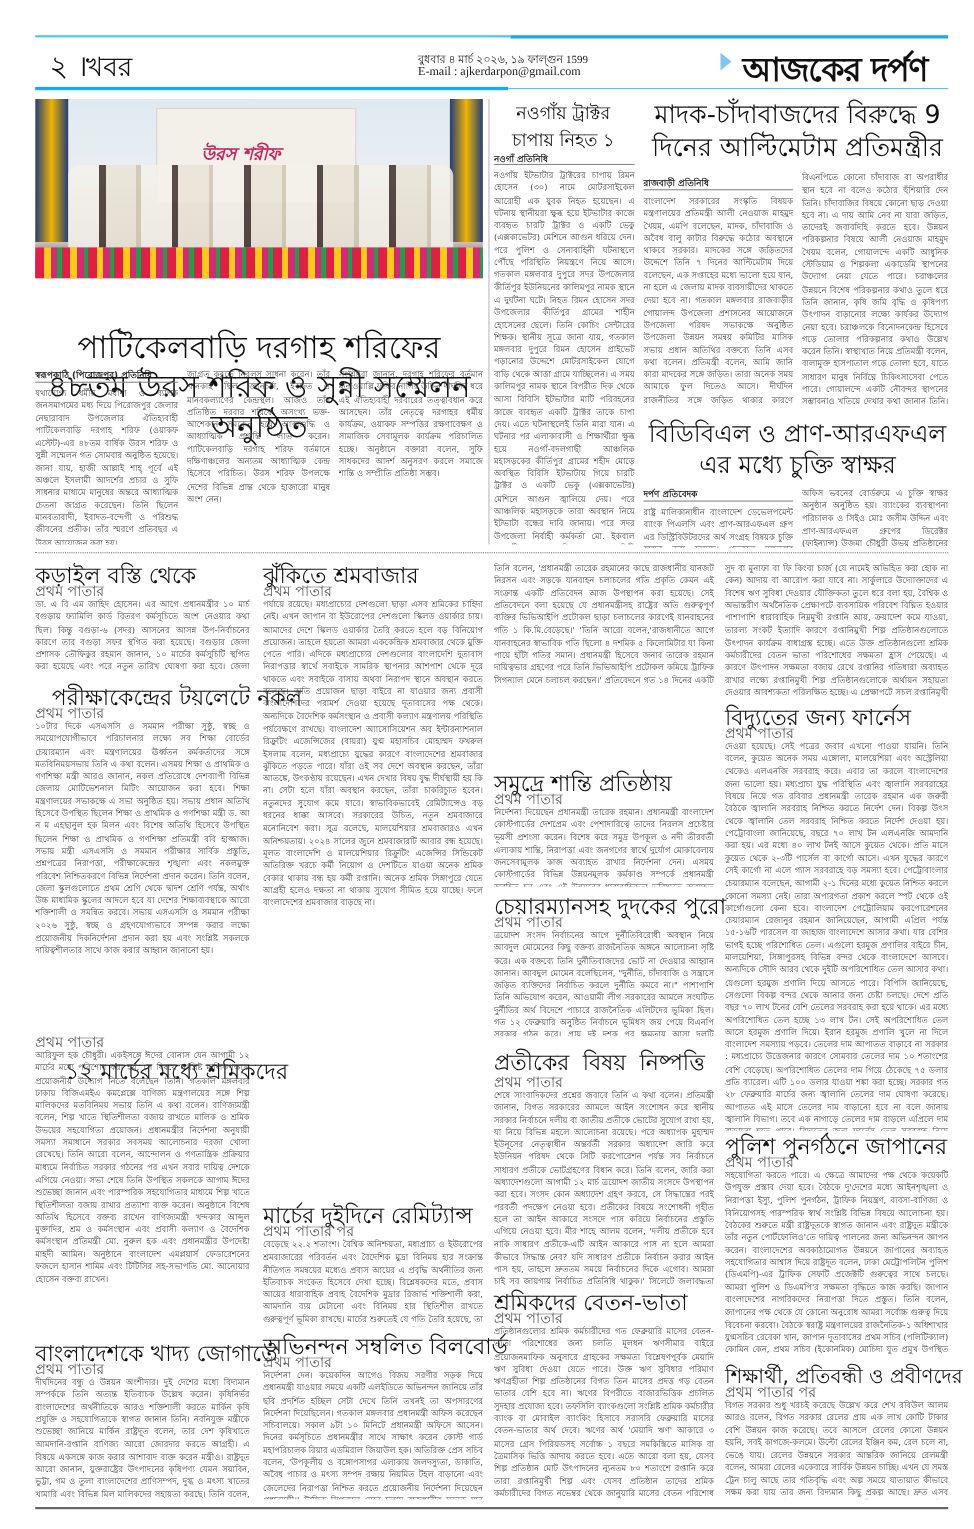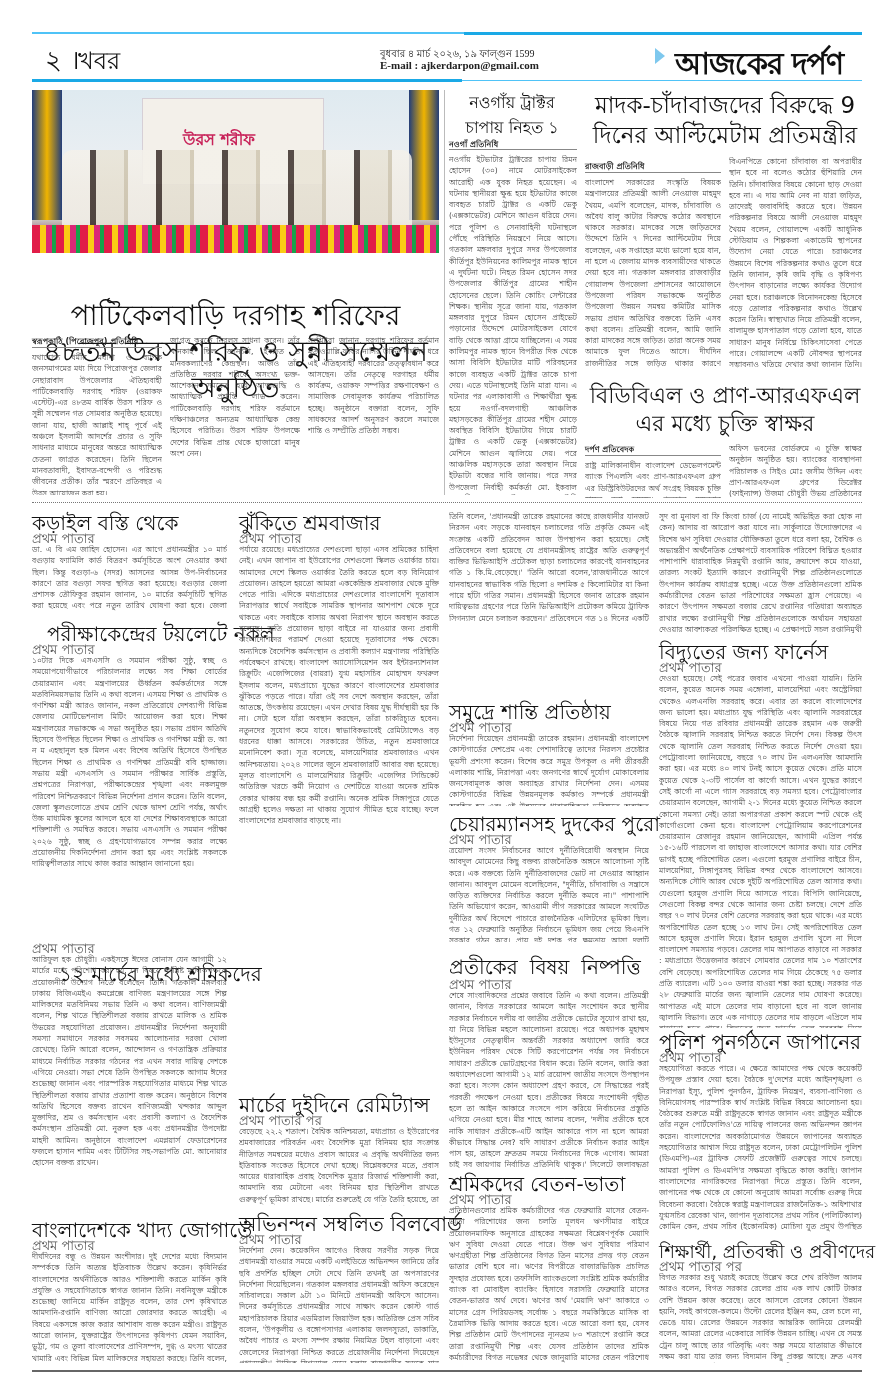--- a/index.html
+++ b/index.html
@@ -1,27 +1,27 @@
 <!DOCTYPE html>
 <html><head>
 <meta charset="utf-8">
 <style>
   html, body { margin:0; padding:0; background:#ffffff; }
   body { width:885px; height:1390px; position:relative; overflow:hidden; font-family:"DejaVu Sans", sans-serif; color:#2a2a2a; }
   .abs { position:absolute; }
   .page-no { left:26px; top:40px; font-size:26px; font-family:"DejaVu Serif", serif; color:#111; }
   .section { left:80px; top:42px; font-size:24px; font-family:"DejaVu Serif", serif; color:#111; }
   .date { left:216px; top:46px; font-size:10px; font-family:"Liberation Serif", serif; color:#222; }
-  .email { left:216px; top:60px; font-size:11px; font-family:"Liberation Serif", serif; color:#222;font-weight:bold; }
+  .email { left:216px; top:60px; font-size:11px; font-family:"Liberation Serif", serif; color:#222; }
   .arrow { left:378px; top:48px; width:0; height:0; border-top:8px solid transparent; border-bottom:8px solid transparent; border-left:10px solid #7ec8ee; }
   .logo { left:392px; top:38px; font-size:30px; font-weight:bold; font-family:"DejaVu Serif", serif; color:#111; letter-spacing:-1px; }
 
   .photo { left:32px; top:90px; width:407px; height:163px; background:linear-gradient(180deg,#dfeaf0 0%,#e9eef2 40%,#d9d4cf 60%,#c9c2bb 80%,#8a3a6a 92%,#c0395a 100%); overflow:hidden; }
   .photo .banner { position:absolute; left:110px; top:8px; width:180px; height:85px; background:#f3f0ea; border:1px solid #d6cfd6; }
-  .photo .banner-title { position:absolute; left:40px; top:28px; font-size:16px; font-weight:bold; color:#c8235a; font-family:"DejaVu Serif", serif; }
+  .photo .banner-title { position:absolute; left:40px; top:28px; font-size:16px; font-weight:bold; color:#c8235a; font-family:"DejaVu Serif", serif;font-style:italic; }
   .photo .curtain-l { position:absolute; left:0; top:0; width:30px; height:130px; background:linear-gradient(90deg,#223d7a,#f0b400,#223d7a); }
   .photo .curtain-r { position:absolute; right:0; top:0; width:30px; height:130px; background:linear-gradient(90deg,#223d7a,#f0b400,#223d7a); }
   .photo .stage { position:absolute; left:0; bottom:0; width:100%; height:28px; background:repeating-linear-gradient(90deg,#e11d48 0 8px,#facc15 8px 14px,#db2777 14px 20px,#16a34a 20px 24px); }
   .photo .people { position:absolute; left:30px; top:60px; width:350px; height:75px; background:repeating-linear-gradient(90deg,#f4f1ea 0 28px,#3b2f2a 28px 34px,#e9e4d6 34px 62px,#cfc6b0 62px 66px); opacity:.85; border-radius:10px 10px 0 0; }
 
   .headline-main { left:32px; top:258px; width:407px; text-align:center; font-size:28px; line-height:36px; font-family:"DejaVu Sans", sans-serif; color:#111;margin-top:40px; }
   .byline { font-size:8px; font-weight:bold; color:#222; }
   .subrule { height:1px; background:#888; }
   .body { font-size:7.6px; line-height:11.3px; color:#444; text-align:justify; overflow:hidden; }
   .kicker { font-size:13px; color:#555; line-height:10px; }

